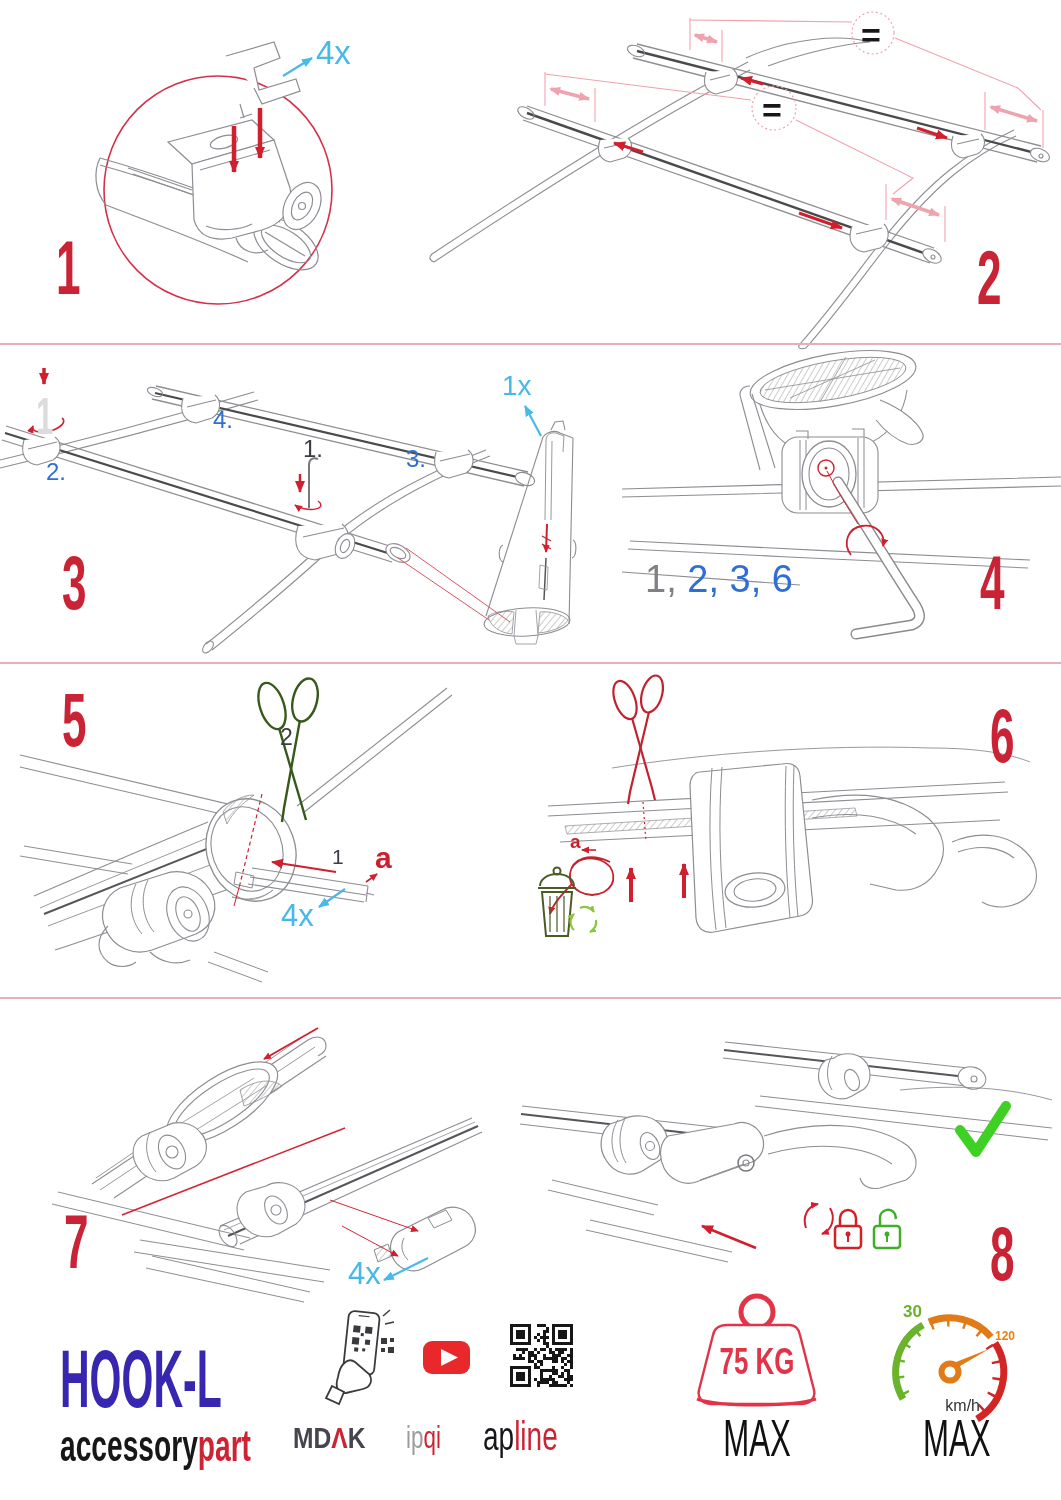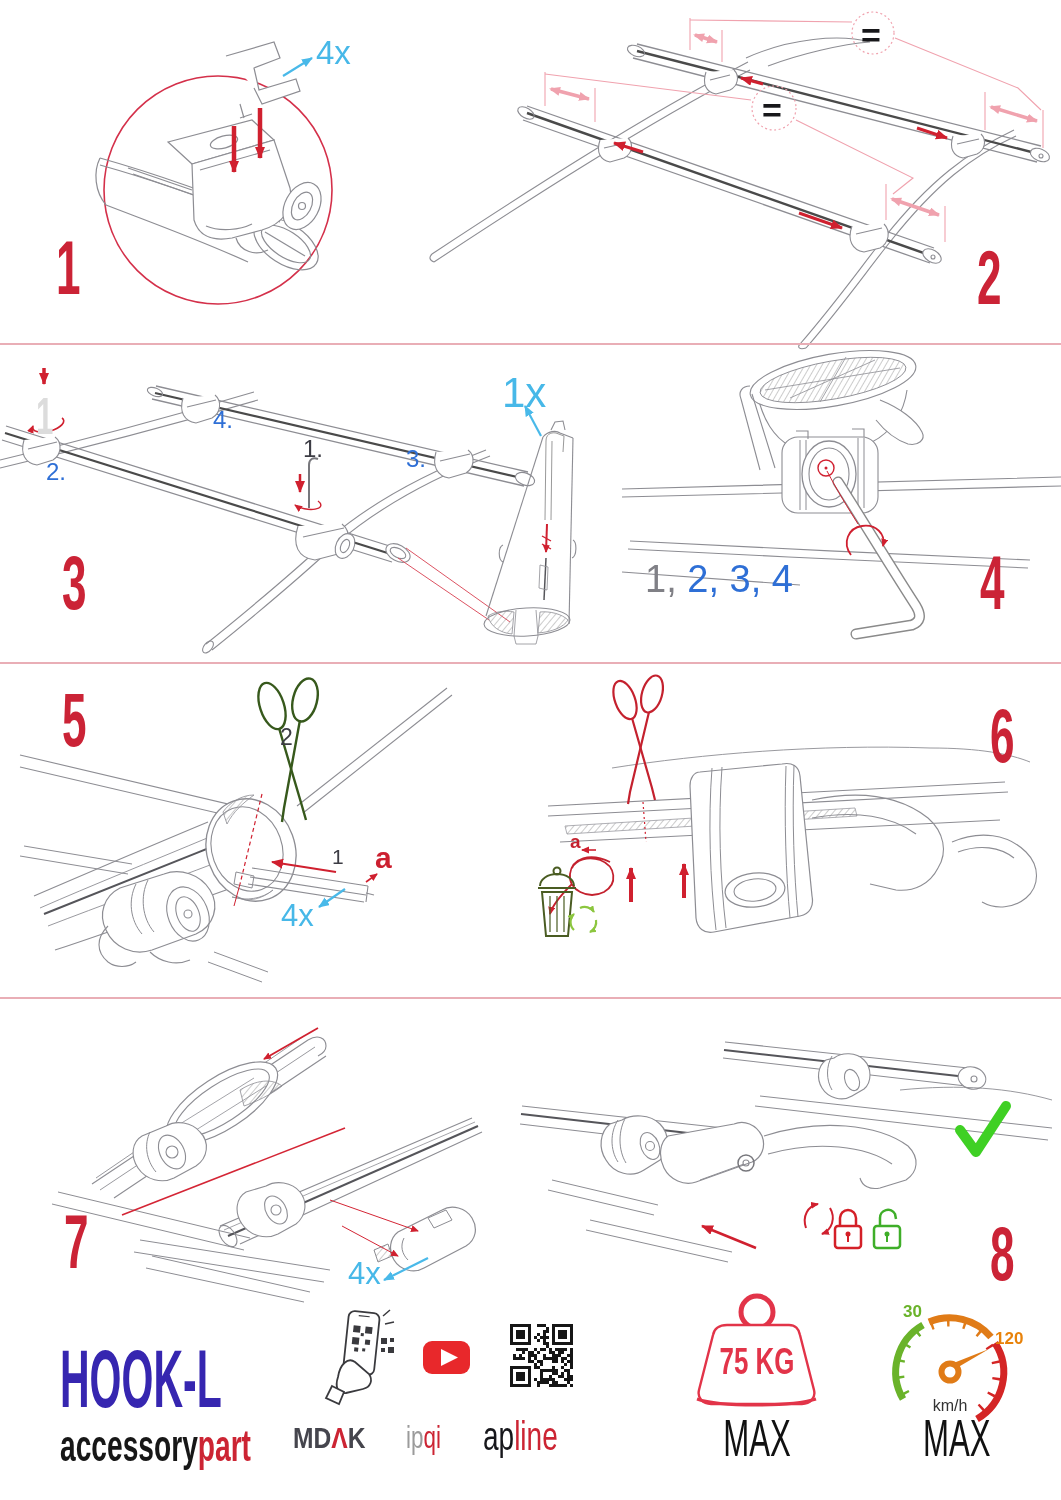--- a/index.html
+++ b/index.html
@@ -618,34 +618,34 @@
   <div class="lbl num" style="left:990px;top:1216px">8</div>
 
   <div class="lbl blue" style="left:316px;top:36px;font-size:33px">4x</div>
   <div class="lbl eq" style="left:861px;top:18px;font-size:34px">=</div>
   <div class="lbl eq" style="left:762px;top:93px;font-size:34px">=</div>
   <div class="lbl" style="left:36px;top:390px;font-size:52px;color:#dcdcdc;font-weight:700;transform:scaleX(.6);transform-origin:left top">1</div>
   <div class="lbl listblue" style="left:46px;top:460px;font-size:24px">2.</div>
   <div class="lbl listblue" style="left:213px;top:408px;font-size:24px">4.</div>
   <div class="lbl dark" style="left:303px;top:437px;font-size:24px">1.</div>
   <div class="lbl listblue" style="left:406px;top:447px;font-size:24px">3.</div>
-  <div class="lbl blue" style="left:502px;top:372px;font-size:42px">1x</div>
-  <div class="lbl" style="left:645px;top:560px;font-size:38px"><span style="color:#808086">1,</span><span class="listblue"> 2, 3, 4</span></div>
+  <div class="lbl blue" style="left:502px;top:372px;font-size:28px">1x</div>
+  <div class="lbl" style="left:645px;top:560px;font-size:38px"><span style="color:#808086">1,</span><span class="listblue"> 2, 3, 6</span></div>
   <div class="lbl dark" style="left:280px;top:726px;font-size:23px">2</div>
   <div class="lbl dark" style="left:332px;top:846px;font-size:21px">1</div>
   <div class="lbl" style="left:375px;top:843px;font-size:30px;font-weight:700;color:#cc2030">a</div>
   <div class="lbl blue" style="left:281px;top:900px;font-size:31px">4x</div>
   <div class="lbl" style="left:570px;top:832px;font-size:19px;color:#c4212e;font-weight:700">a</div>
   <div class="lbl blue" style="left:348px;top:1258px;font-size:31px">4x</div>
 
   <div class="lbl" style="left:60px;top:1338px;font-size:82px;font-weight:700;color:#3626b0;transform:scaleX(.5);transform-origin:left top">HOOK-L</div>
   <div class="lbl" style="left:60px;top:1424px;font-size:44px;font-weight:700;transform:scaleX(.64);transform-origin:left top"><span style="color:#171717">accessory</span><span style="color:#cc2433">part</span></div>
   <div class="lbl" style="left:293px;top:1423px;font-size:30px;font-weight:700;color:#45454d;transform:scaleX(.82);transform-origin:left top"><span>MD</span><span style="color:#cc2433">Λ</span><span>K</span></div>
   <div class="lbl" style="left:406px;top:1421px;font-size:32px;color:#9b9b9b;transform:scaleX(.7);transform-origin:left top"><span>ip</span><span style="color:#cc2433">qi</span></div>
   <div class="lbl" style="left:483px;top:1416px;font-size:40px;color:#17171b;transform:scaleX(.7);transform-origin:left top"><span>ap</span><span style="color:#cc2433">line</span></div>
 
   <div class="lbl" style="left:700px;top:1344px;width:114px;text-align:center;font-size:36px;font-weight:700;color:#e23449;transform:scaleX(.72);transform-origin:center top">75 KG</div>
   <div class="lbl" style="left:700px;top:1412px;width:114px;text-align:center;font-size:52px;font-weight:400;color:#111;transform:scaleX(.6);transform-origin:center top">MAX</div>
   <div class="lbl" style="left:903px;top:1303px;font-size:17px;font-weight:700;color:#6ab32a">30</div>
-  <div class="lbl" style="left:995px;top:1330px;font-size:17px;font-weight:700;color:#e8820a">120</div>
-  <div class="lbl" style="left:920px;top:1398px;width:60px;text-align:center;font-size:16px;color:#333">km/h</div>
+  <div class="lbl" style="left:995px;top:1330px;font-size:12px;font-weight:700;color:#e8820a">120</div>
+  <div class="lbl" style="left:920px;top:1398px;width:60px;text-align:right;font-size:16px;color:#333">km/h</div>
   <div class="lbl" style="left:905px;top:1412px;width:90px;text-align:center;font-size:52px;font-weight:400;color:#111;transform:scaleX(.6);transform-origin:center top">MAX</div>
 </div>
 
 </body></html>

